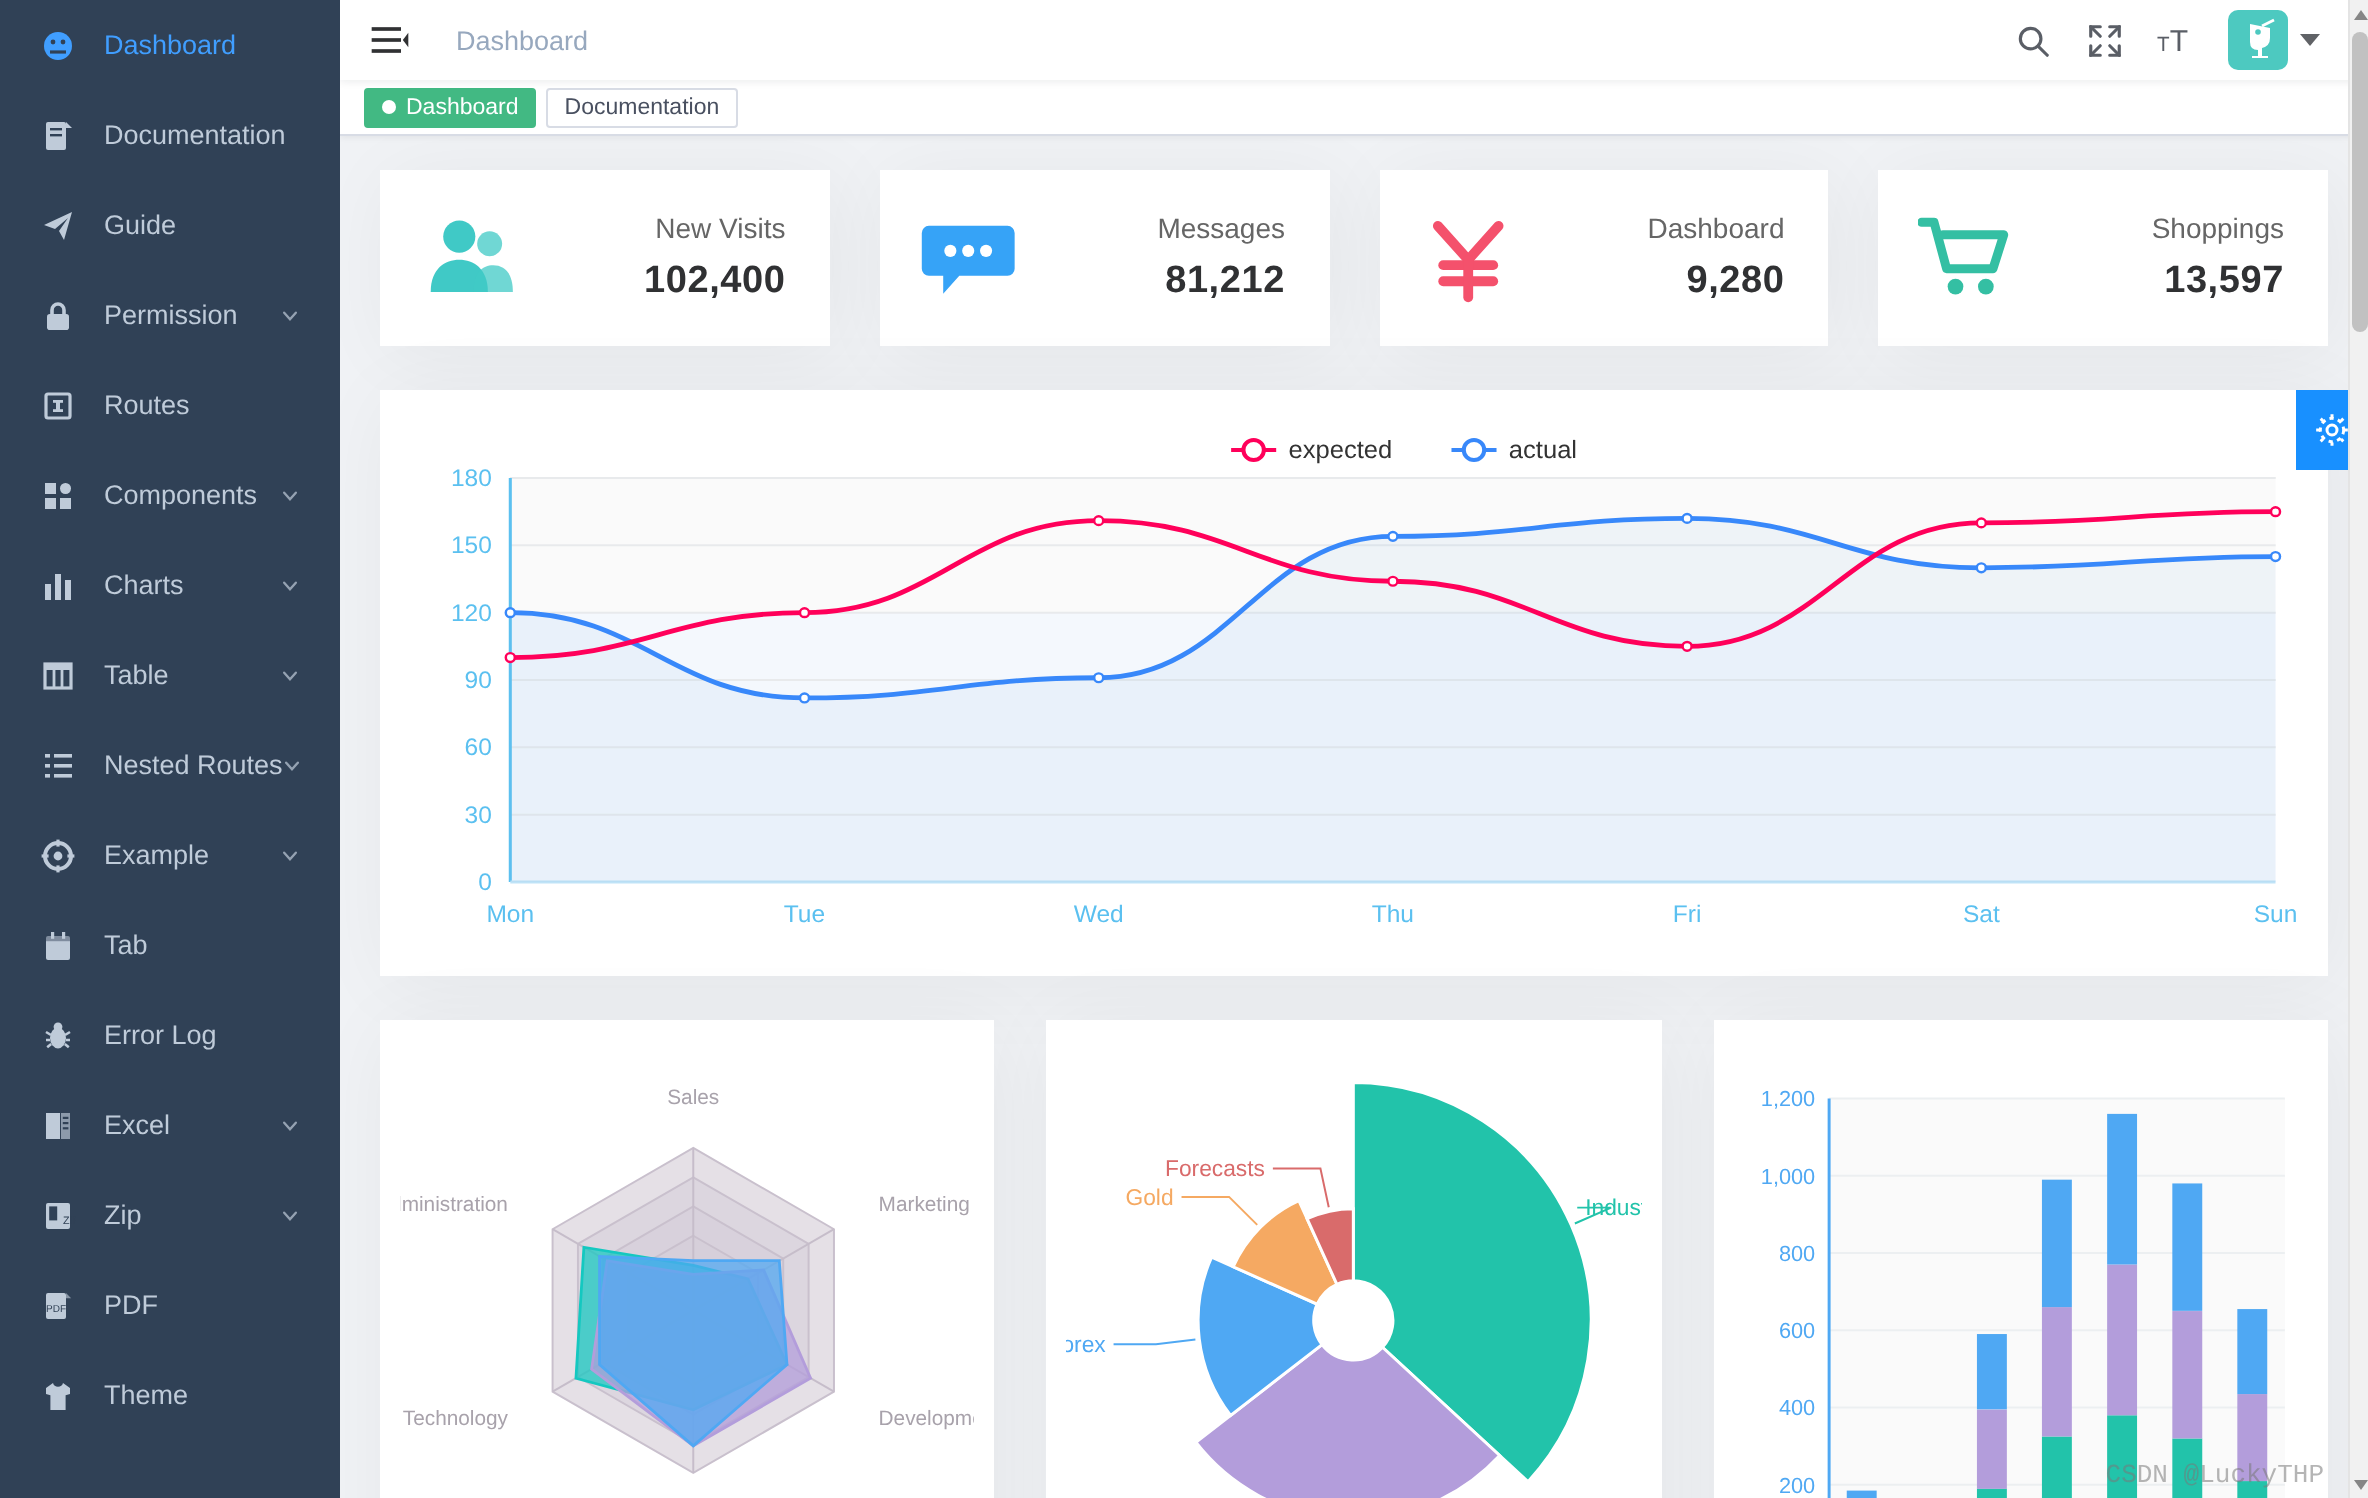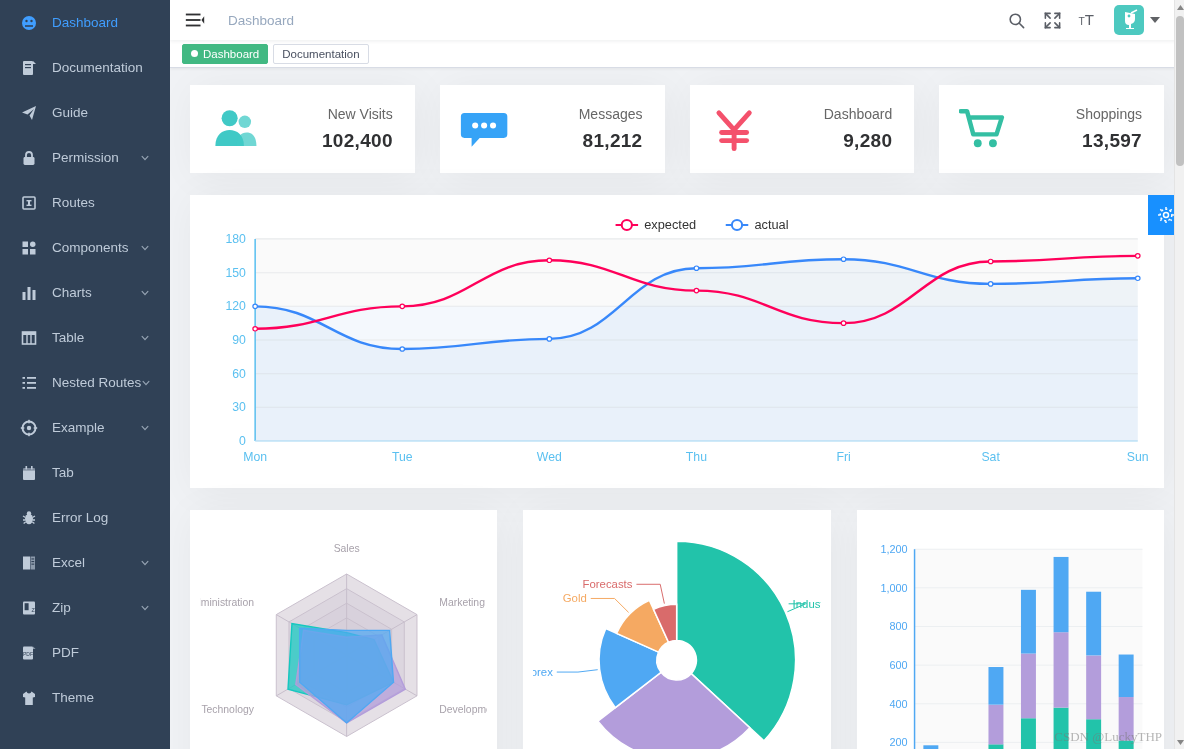--- a/index.html
+++ b/index.html
@@ -142,21 +142,21 @@
     background: #c1c1c1; border-radius: 4px;
   }
   .sb-arrow { position: absolute; left: 0; width: 10px; height: 14px; display:flex; align-items:center; justify-content:center;}
   .sb-arrow.up { top: 0; }
   .sb-arrow.dn { bottom: 0; }
 
   
   .watermark {
     position: absolute; right: 22px; bottom: 4px;
     font-size: 13px; color: rgba(120,120,120,.55);
-    font-family: Liberation Serif, serif;
+    font-family: Liberation Mono, monospace;
     z-index: 8; pointer-events: none; white-space: nowrap;
   }
 
   svg text { font-family: "Liberation Sans", sans-serif; }
 </style>
 </head>
 <body>
 
 <div class="app">
 

